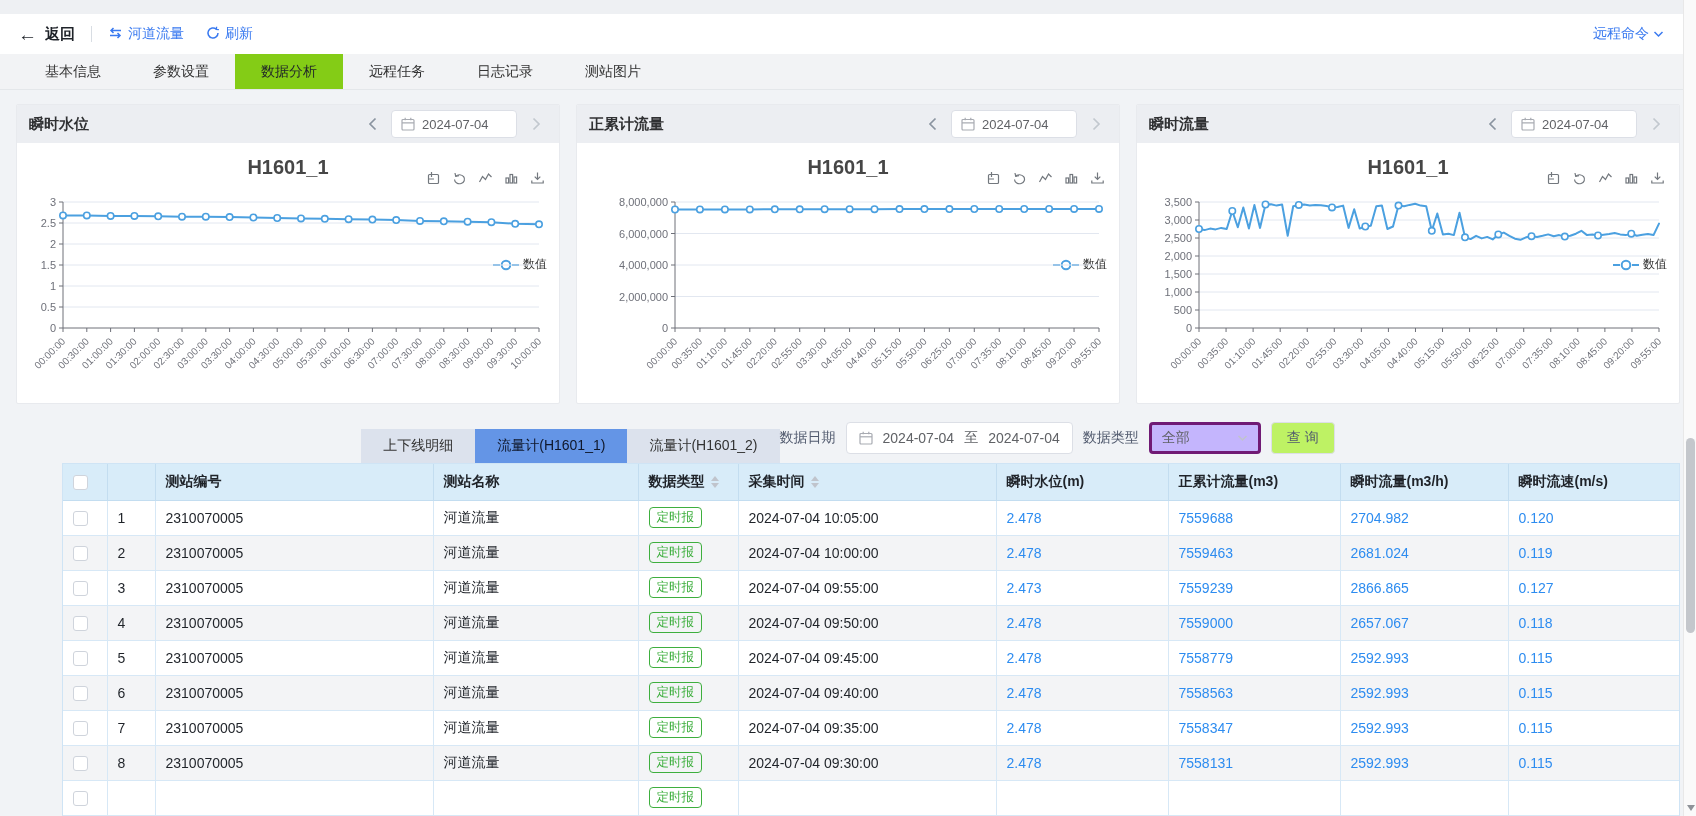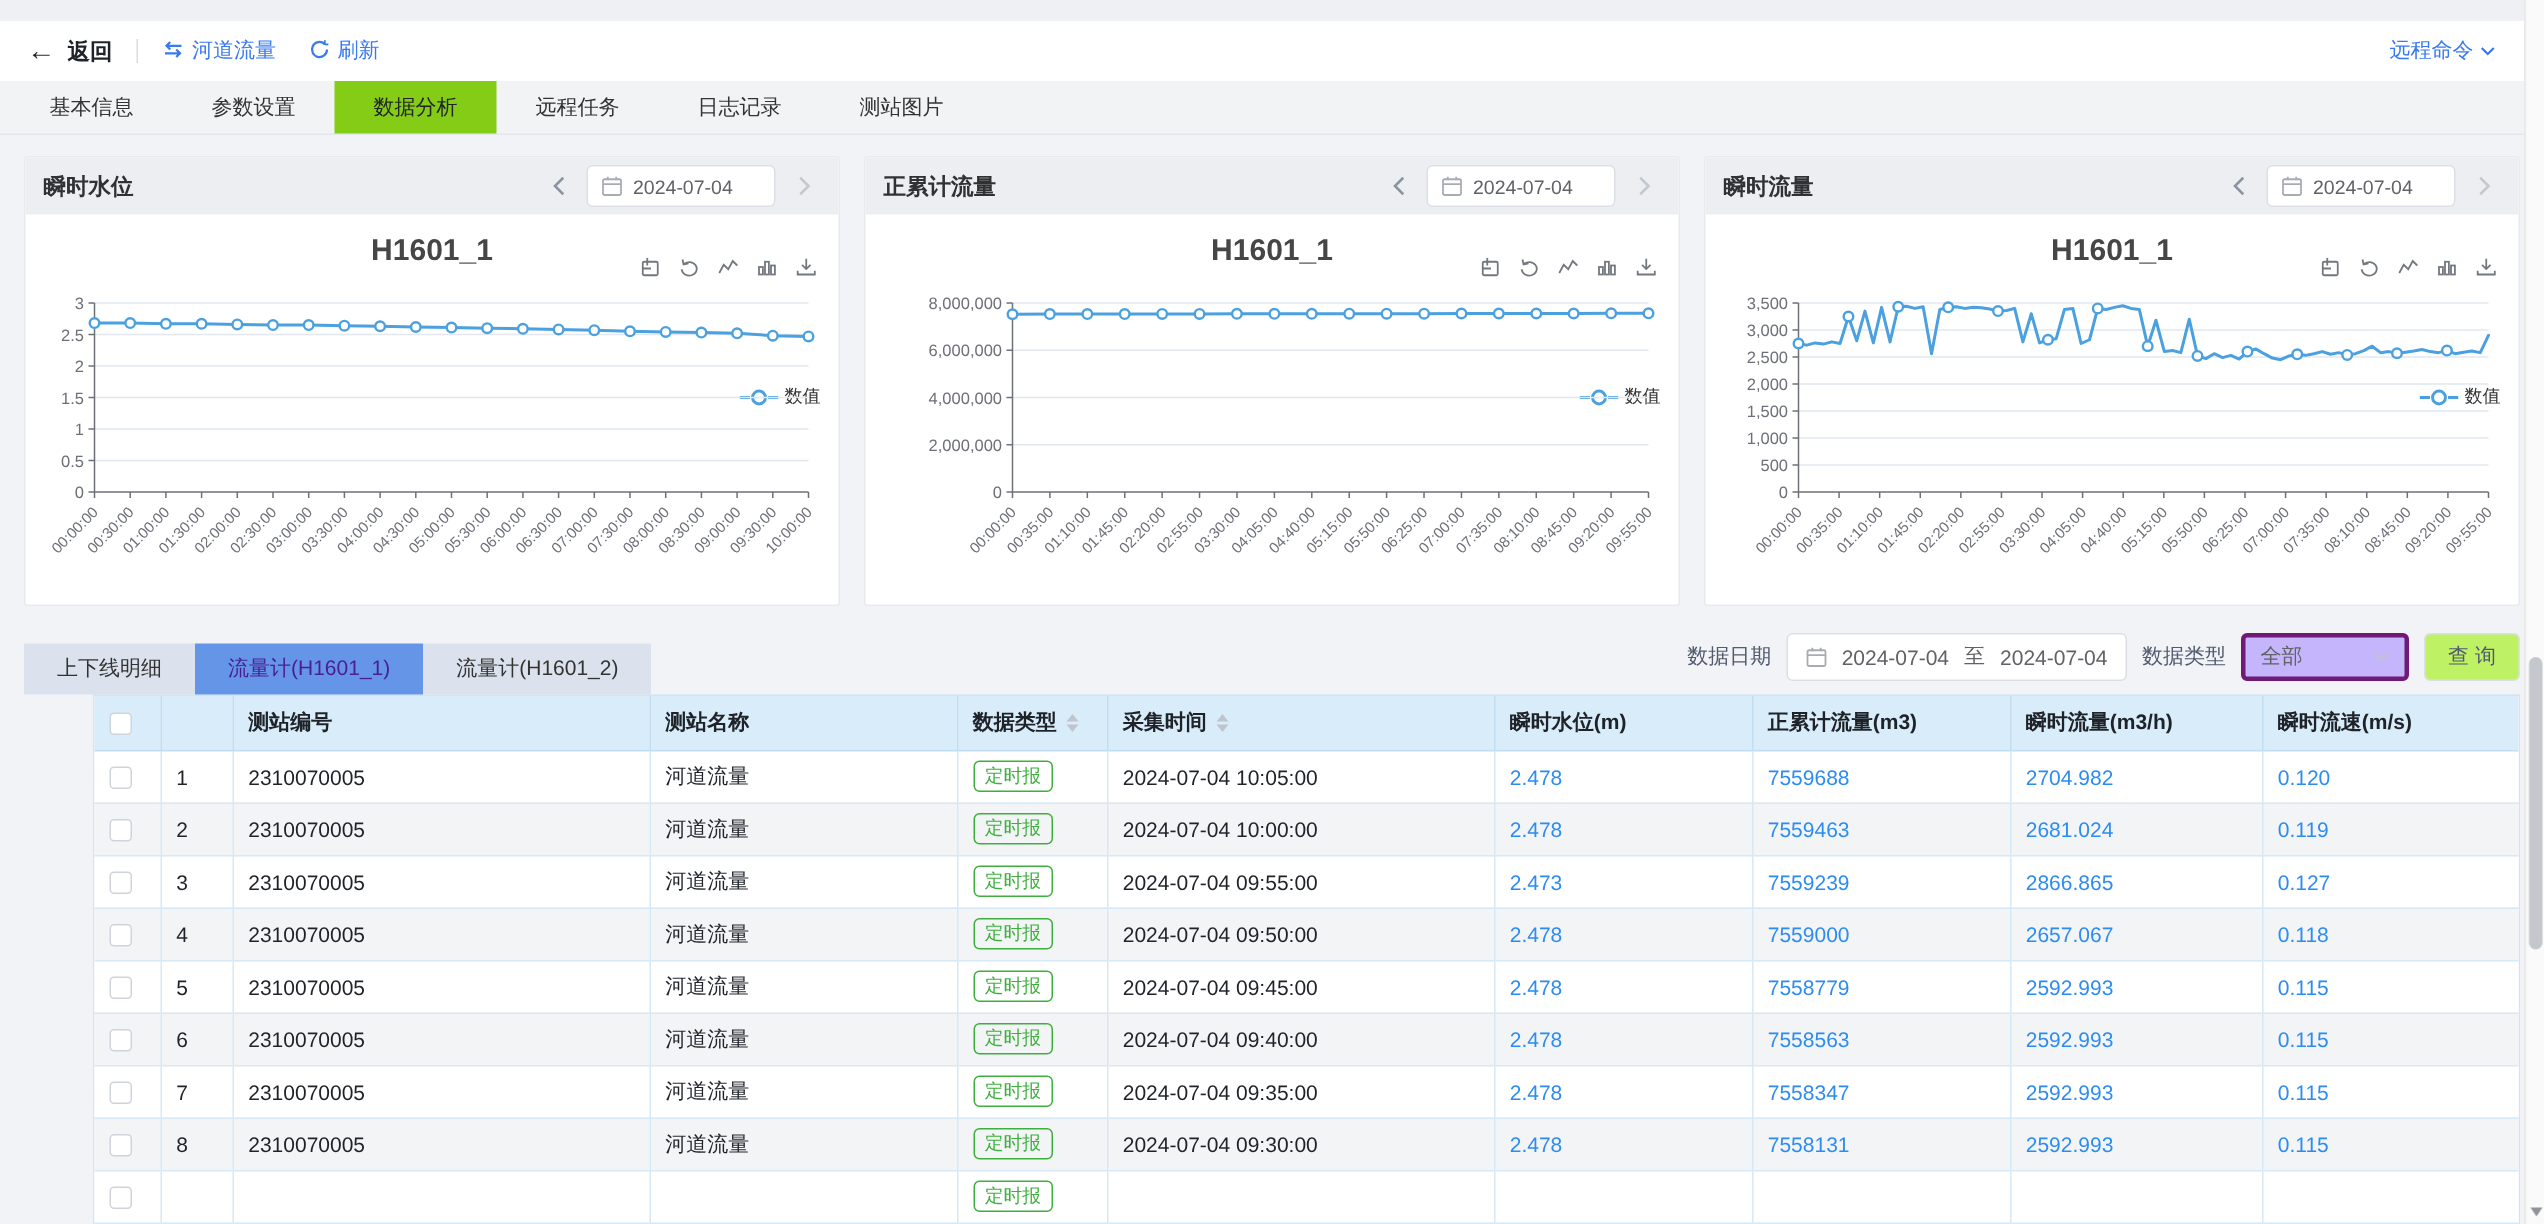--- a/index.html
+++ b/index.html
@@ -8,45 +8,45 @@
   .top-strip { height:14px; background:#eef0f3; }
   
   .toolbar { height:40px; background:#fff; display:flex; align-items:center; padding:0 18px; }
   .back-group { display:flex; align-items:center; gap:8px; cursor:pointer; }
   .back-arrow { font-size:19px; color:#1f2329; line-height:1; }
   .back-label { font-size:15px; font-weight:bold; color:#1f2329; }
   .v-divider { width:1px; height:16px; background:#d8dde3; margin:0 16px; }
   .tb-link { display:flex; align-items:center; gap:5px; color:#3a7af0; cursor:pointer; margin-right:22px; font-size:14px; }
   .toolbar-right { margin-left:auto; display:flex; align-items:center; gap:4px; color:#3a7af0; cursor:pointer; padding-right:14px; }
   
-  .tabbar { height:36px; background:#f2f3f5; display:flex; align-items:stretch; padding-left:7px; border-bottom:1px solid #e4e7ea; }
+  .tabbar { height:36px; background:#f2f3f5; display:flex; align-items:stretch; padding-left:19px; border-bottom:1px solid #e4e7ea; }
   .tab { padding:0 26px; display:flex; align-items:center; font-size:14px; color:#333; cursor:pointer; }
   .tab.active { background:#84cc16; color:#1f2329; }
   
   .content { padding:14px 16px 0 16px; }
   .panels { display:flex; gap:16px; }
   .panel { flex:1; background:#fff; border:1px solid #e8eaee; border-radius:2px; height:300px; overflow:hidden; }
   .panel-header { height:38px; background:#eceef2; display:flex; align-items:center; padding:0 12px; gap:8px; }
   .panel-title { font-weight:bold; font-size:15px; color:#303133; flex:1; }
   .nav-chev { width:22px; height:28px; display:flex; align-items:center; justify-content:center; cursor:pointer; }
   .date-box { width:126px; height:28px; background:#fff; border:1px solid #dcdfe6; border-radius:4px;
     display:flex; align-items:center; gap:7px; padding:0 9px; color:#606266; font-size:13px; cursor:pointer; }
   .panel-body { position:relative; height:261px; }
   .chart-title { text-align:center; margin-top:13px; font-size:20px; font-weight:bold; color:#464646; }
   .toolbox { position:absolute; top:15px; right:14px; display:flex; gap:11px; }
   .toolbox svg { cursor:pointer; }
   .legend { position:absolute; right:10px; top:100px; display:flex; align-items:center; gap:4px; background:#fff; padding:0 2px; }
   .legend-label { font-size:12px; color:#333; }
   .chart-svg { position:absolute; left:6px; top:38px; overflow:visible; }
   
   .lower { margin-top:18px; padding:0 16px; }
-  .lower-head { display:flex; align-items:flex-end; justify-content:space-between; }
+  .lower-head { display:flex; align-items:flex-end; justify-content:center; }
   .sub-tabs { display:flex; }
   .sub-tab { height:34px; padding:0 22px; display:flex; align-items:center; background:#dce2ed; color:#333; font-size:14px; cursor:pointer; }
-  .sub-tab.active { background:#6495e6; color:#4c1d95; }
+  .sub-tab.active { background:#6495e6; color:#0f172a; }
   .filters { display:flex; align-items:center; gap:10px; margin-bottom:9px; color:#515a6e; }
   .range-box { height:32px; background:#fff; border:1px solid #dcdfe6; border-radius:4px; display:flex;
     align-items:center; gap:10px; padding:0 12px; color:#606266; cursor:pointer; }
   .range-box .to { color:#606266; }
   .select-box { height:32px; width:112px; background:#c4b5fd; border:3px solid #701a75; border-radius:4px;
     display:flex; align-items:center; justify-content:space-between; padding:0 10px; color:#606266; cursor:pointer; }
   .query-btn { height:32px; width:64px; background:#bef264; border:1px solid #dcdfe6; border-radius:4px;
     color:#515a6e; font-size:14px; cursor:pointer; }
   
   table { width:100%; border-collapse:collapse; background:#fff; table-layout:fixed; }

